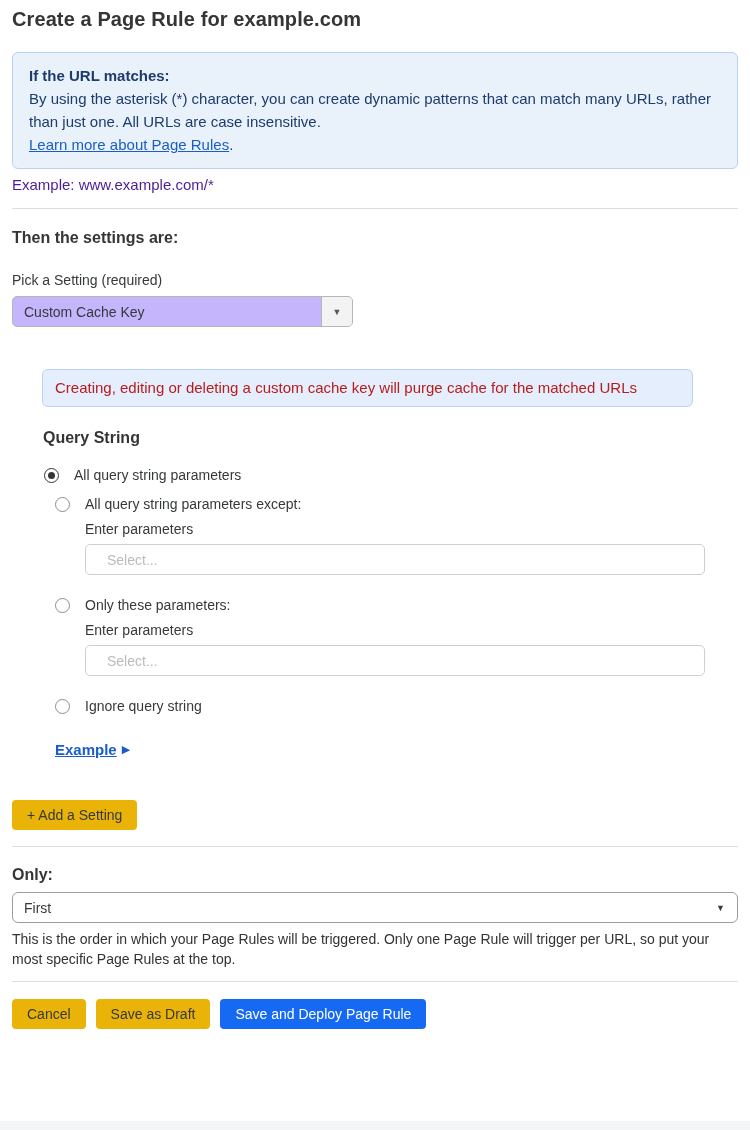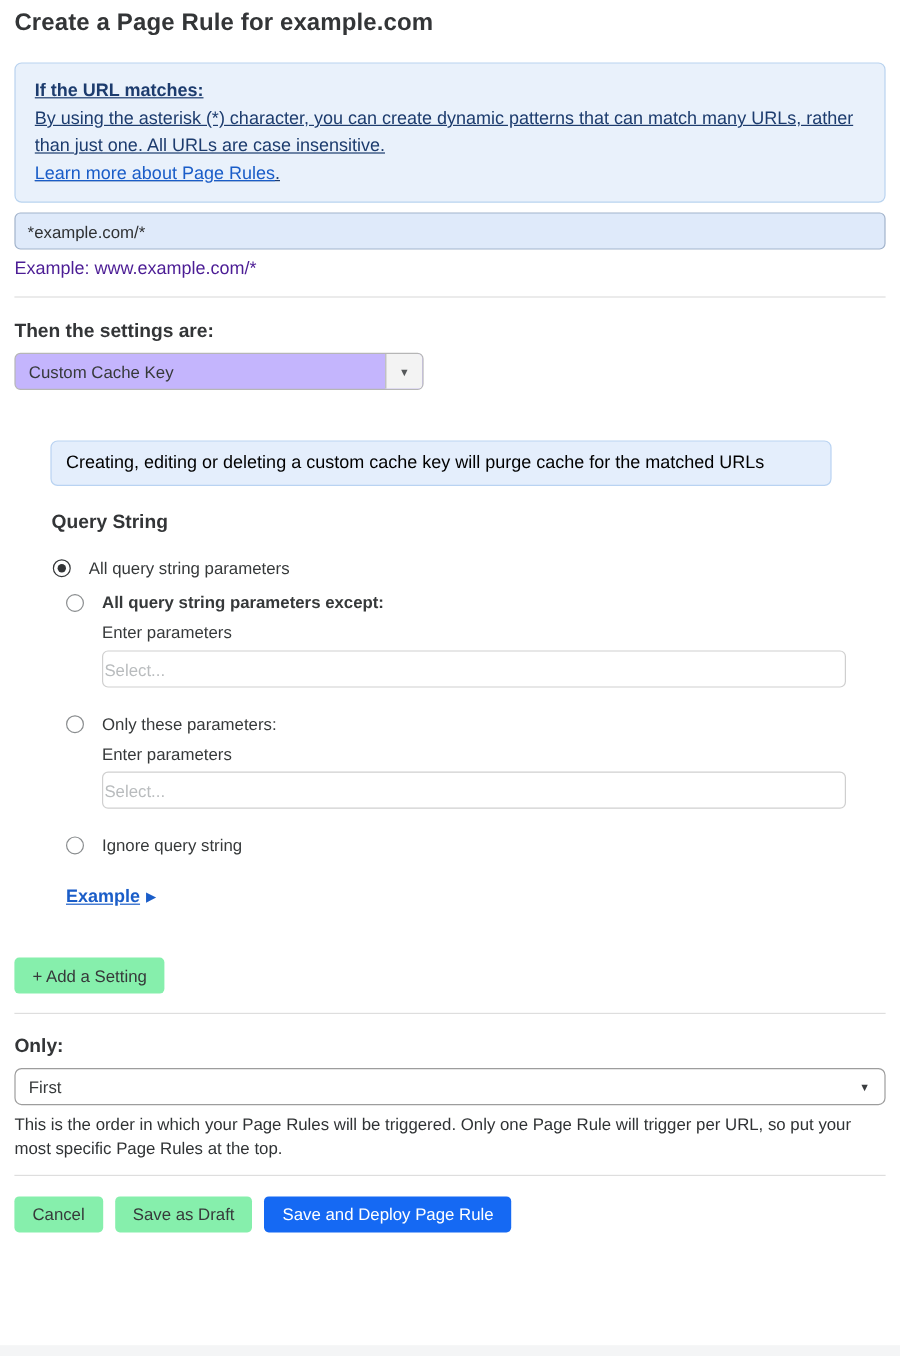--- a/index.html
+++ b/index.html
@@ -17,21 +17,20 @@
 
   .info-box {
     margin-top: 21px;
     background: #e9f1fb;
     border: 1px solid #b9d3ef;
     border-radius: 6px;
     padding: 11px 16px 12px 16px;
     color: #1d3c6e;
     font-size: 15px;
     line-height: 23px;
-    text-decoration: underline;
   }
   .info-box .info-heading { font-weight: bold; }
   .info-link { color: #1a5dc8; text-decoration: underline; cursor: pointer; }
 
   .field-label { font-size: 14px; color: #36393a; }
   .url-label { margin-top: 21px; }
 
   .url-input {
     margin-top: 8px;
     width: 726px;
@@ -87,30 +86,30 @@
     font-size: 9px;
   }
 
   .notice-box {
     margin: 42px 0 0 30px;
     width: 651px;
     background: #e4eefc;
     border: 1px solid #b9d3f2;
     border-radius: 6px;
     padding: 8px 12px;
-    color: #000000;
+    color: #b91c1c;
     font-size: 15px;
     line-height: 20px;
   }
 
   .qs-heading { margin-top: 22px; margin-left: 31px; }
 
   .radio-row { display: flex; align-items: center; margin-left: 43px; }
   .radio-row-0 { margin-top: 20px; margin-left: 32px; }
-  .radio-row-1 { margin-top: 13px; font-weight: bold; }
+  .radio-row-1 { margin-top: 13px; }
   .radio-row-2 { margin-top: 22px; }
   .radio-row-3 { margin-top: 22px; }
   .radio-circle {
     width: 15px; height: 15px;
     border-radius: 50%;
     border: 1.5px solid #8a8d8f;
     background: #fff;
     flex: 0 0 auto;
     display: flex; align-items: center; justify-content: center;
     cursor: pointer;
@@ -128,21 +127,21 @@
   .param-input {
     display: block;
     margin: 7px 0 0 73px;
     width: 620px;
     height: 31px;
     border: 1px solid #cfcfcf;
     border-radius: 5px;
     font-family: "Liberation Sans", sans-serif;
     font-size: 14px;
     color: #36393a;
-    padding: 0 1px;
+    padding: 0 21px;
   }
   .param-input::placeholder { color: #b9bcbe; }
 
   .advanced-link {
     margin: 27px 0 0 43px;
     display: inline-flex;
     align-items: center;
     color: #1a5dc8;
     font-size: 15px;
     cursor: pointer;
@@ -153,21 +152,21 @@
   .btn {
     display: inline-block;
     border: none;
     border-radius: 4px;
     font-family: "Liberation Sans", sans-serif;
     font-size: 14px;
     height: 30px;
     padding: 0 15px;
     cursor: pointer;
   }
-  .btn-gray { background: #86efac; color: #36393a; }
+  .btn-gray { background: #eab308; color: #36393a; }
   .btn-blue { background: #1569f3; color: #ffffff; }
 
   .add-setting-btn { margin-top: 41px; }
 
   .order-heading { margin-top: 19px; }
   .order-select-label { margin-top: 23px; }
   .order-select {
     margin-top: 8px;
     width: 726px;
     height: 31px;
@@ -205,27 +204,27 @@
 <div class="page">
 
   <div class="page-title">Create a Page Rule for example.com</div>
 
   <div class="info-box">
     <div class="info-heading">If the URL matches:</div>
     <div>By using the asterisk (*) character, you can create dynamic patterns that can match many URLs, rather than just one. All URLs are case insensitive.</div>
     <div><span class="info-link">Learn more about Page Rules</span><span>.</span></div>
   </div>
 
-  <input class="url-input" type="text" value="*example.com/*" style="">
   <div class="url-helper">Example: www.example.com/*</div>
 
   <hr class="divider divider-1">
 
   <div class="section-heading settings-heading">Then the settings are:</div>
 
+  <div class="field-label picker-label">Pick a Setting (required)</div>
   <div class="setting-select">
     <div class="select-text">Custom Cache Key</div>
     <div class="select-arrow-seg">
         <span>▼</span>
       </div>
   </div>
 
   <div class="notice-box">Creating, editing or deleting a custom cache key will purge cache for the matched URLs</div>
 
   <div class="section-heading qs-heading">Query String</div>

